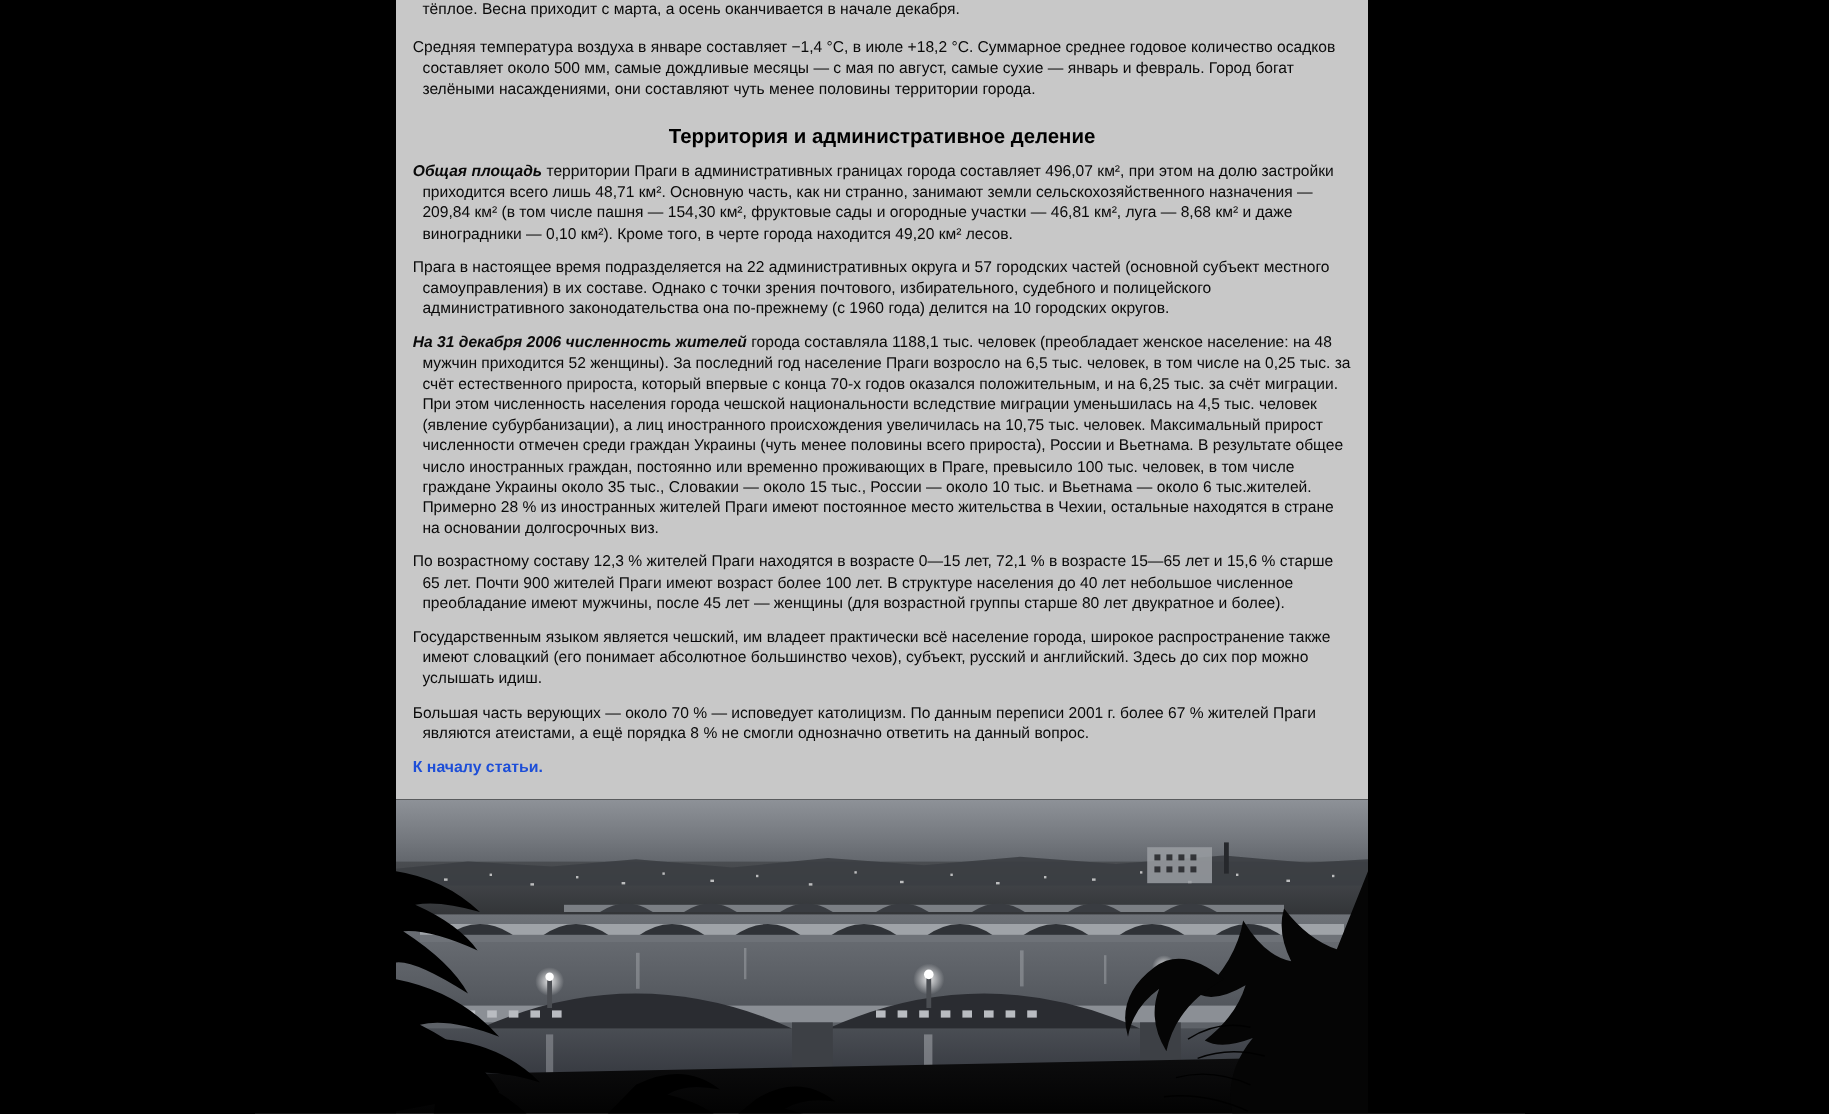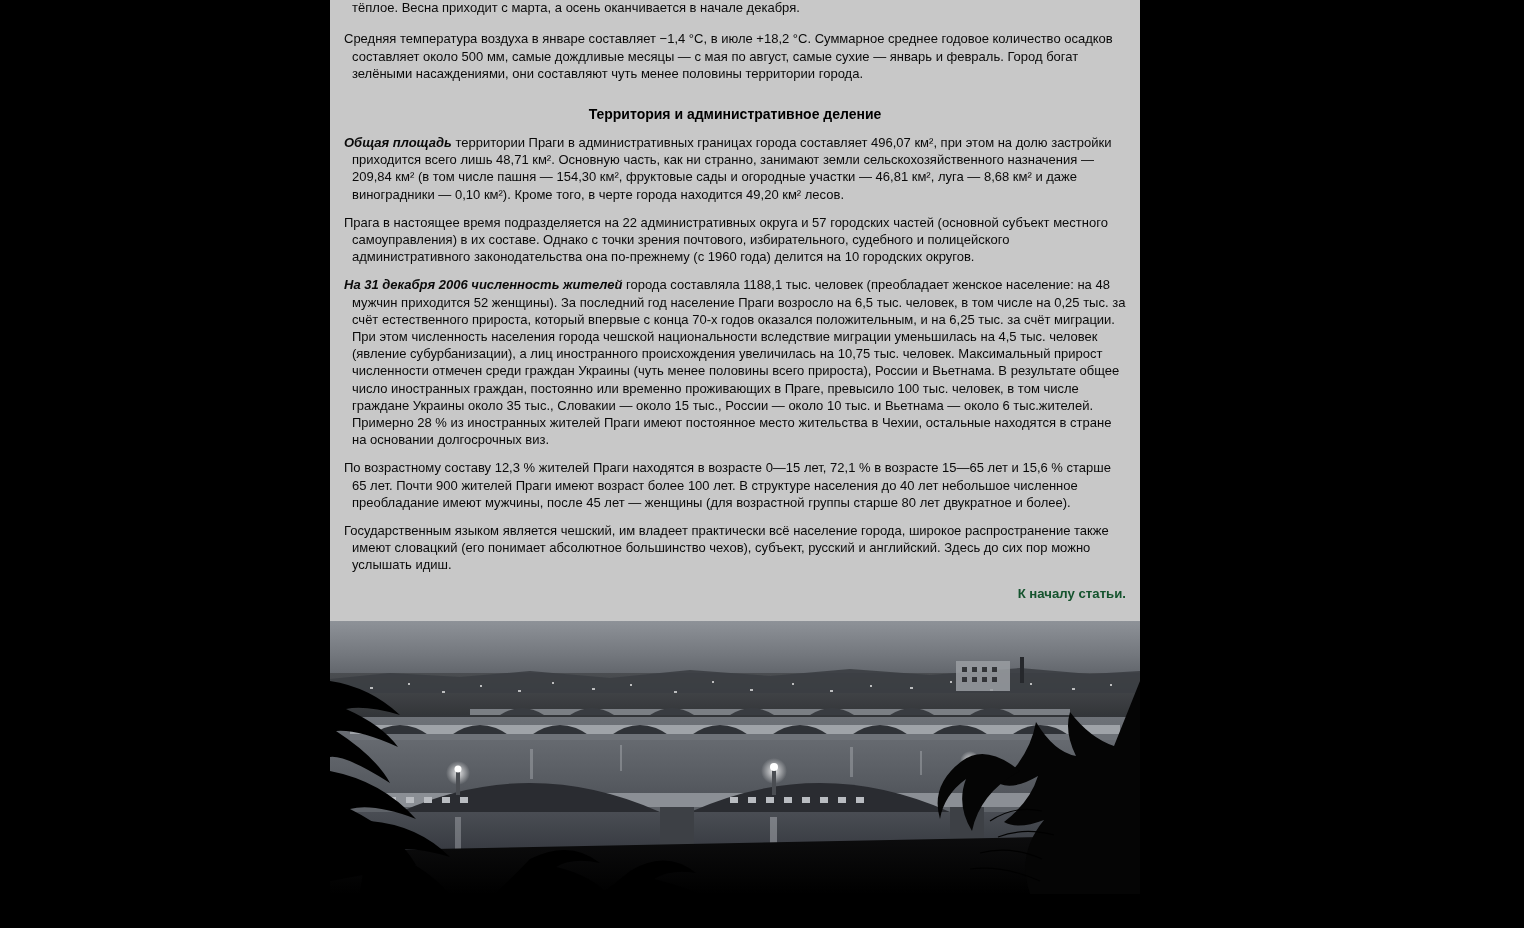--- a/index.html
+++ b/index.html
@@ -54,35 +54,35 @@
   }
 
   p.para .lead {
     font-weight: bold;
     font-style: italic;
   }
 
   h2.section-head {
     margin: 0 0 10px 0;
     padding: 11px 14px 0 14px;
-    font-size: 14px;
+    font-size: 17px;
     line-height: 20px;
     font-weight: bold;
     text-align: center;
     color: #000000;
     font-family: "Liberation Sans", sans-serif;
   }
 
   p.backlink {
     margin: 4px 0 0 0;
     padding: 0 14px;
-    text-align: right;
+    text-align: left;
     font-size: 13.2px;
     font-weight: bold;
-    color: #14532d;
+    color: #1d4ed8;
     line-height: 18px;
   }
 
   
   #photo {
     position: relative;
     width: 810px;
     height: 273px;
     background: #0b0b0b;
     overflow: hidden;
@@ -123,20 +123,23 @@
       </p>
 
       <p class="para">
         <span>По возрастному составу 12,3 % жителей Праги находятся в возрасте 0—15 лет, 72,1 % в возрасте 15—65 лет и 15,6 % старше 65 лет. Почти 900 жителей Праги имеют возраст более 100 лет. В структуре населения до 40 лет небольшое численное преобладание имеют мужчины, после 45 лет — женщины (для возрастной группы старше 80 лет двукратное и более).</span>
       </p>
 
       <p class="para">
         <span>Государственным языком является чешский, им владеет практически всё население города, широкое распространение также имеют словацкий (его понимает абсолютное большинство чехов), субъект, русский и английский. Здесь до сих пор можно услышать идиш.</span>
       </p>
 
+      <p class="para">
+        <span>Большая часть верующих — около 70 % — исповедует католицизм. По данным переписи 2001 г. более 67 % жителей Праги являются атеистами, а ещё порядка 8 % не смогли однозначно ответить на данный вопрос.</span>
+      </p>
 
       <p class="backlink">
         <span>К началу статьи.</span>
       </p>
 
     </div>
 
     <div id="photo">
       <svg width="810" height="273" viewBox="0 0 810 273" preserveAspectRatio="none">
         <defs>

